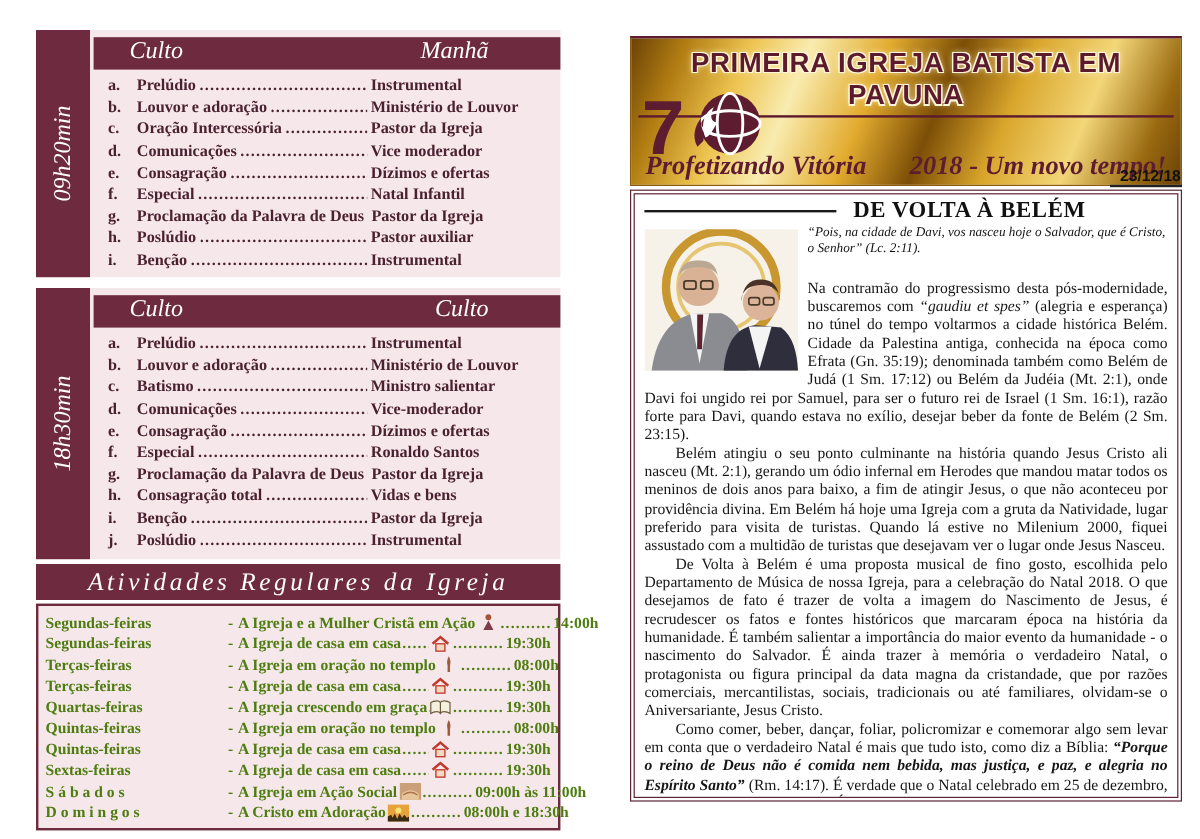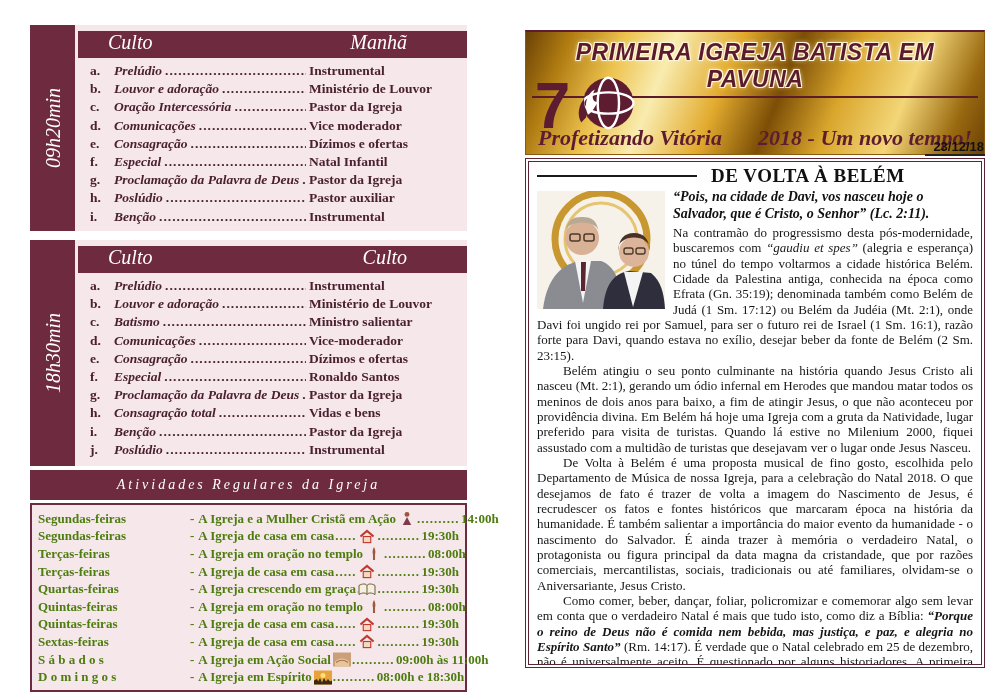--- a/index.html
+++ b/index.html
@@ -17,30 +17,30 @@
             font-family:"Liberation Serif", serif; }
   .svc-content { position:absolute; left:48px; top:6px; right:0; bottom:0; }
   .cbar { height:27px; background:#6e2a3e; color:#fff; display:flex;
           align-items:flex-start; font-style:italic; font-size:20px;
           font-family:"Liberation Serif", serif; padding:0 0 0 30px; }
   .cbar .cbar-right { margin-left:auto; margin-right:60px; }
   .svc-rows { padding:5px 8px 0 12px; }
   .srow { display:flex; align-items:baseline; height:18.2px; font-weight:bold;
           font-size:13.5px; color:#4a2130; }
   .srow .pfx { width:24px; flex:none; }
-  .srow .lbl { white-space:nowrap; flex:none;font-style:italic; }
+  .srow .lbl { white-space:nowrap; flex:none; }
   .srow .dots, .arow .dots, .arow .dots2 { overflow:hidden; white-space:nowrap; }
   .srow .dots { flex:1; margin:0 3px; }
   .srow .dots::after, .arow .dots::after, .arow .dots2::after {
       content:"......................................................................................"; letter-spacing:1px; }
   .srow .val { width:150px; flex:none; white-space:nowrap; }
 
   .act-panel { position:absolute; left:30px; top:470px; width:437px; }
   .act-header { height:30px; background:#6e2a3e; color:#fff; text-align:center;
-                line-height:30px; font-style:italic; font-size:14px; letter-spacing:3px;
+                line-height:30px; font-style:italic; font-size:21px; letter-spacing:3px;
                 font-family:"Liberation Serif", serif; }
   .act-box { margin-top:3px; border:2px solid #6e2a3e; background:#f6e7ea;
              padding:5px 6px 4px 6px; }
   .arow { display:flex; align-items:center; height:17.6px; font-weight:bold;
           font-size:13px; color:#4d7c0f; }
   .arow .day { width:148px; flex:none; white-space:nowrap; }
   .arow .dash { margin:0 4px; flex:none; }
   .arow .act { white-space:nowrap; flex:none;font-family:Liberation Serif, serif; }
   .arow .dots { flex:1; margin:0 1px; }
   .arow .dots2 { flex:0 0 42px; margin:0 2px 0 1px; }
@@ -52,21 +52,21 @@
   .banner { position:absolute; left:525px; top:30px; width:460px; height:125px;
             border:1px solid #8a5a10; border-top:2px solid #5e1c31;
             background:linear-gradient(112deg,#6b4206 0%,#b07c12 9%,#edc34f 20%,
               #f9ecb0 30%,#e2ab2e 43%,#7c4e06 55%,#d9a62c 67%,#f3d678 80%,
               #9a6a10 92%,#6b4206 100%); overflow:hidden; }
   .banner-title { margin:7px 6px 0 6px; text-align:center;
             font-family:"Liberation Sans", sans-serif; font-weight:bold; font-size:23px;
             letter-spacing:0.5px; color:#5c1b2d; padding-bottom:3px;
             border-bottom:2px solid #5c1b2d;
             text-shadow:-1px -1px 0 #fff6d8, 1px -1px 0 #fff6d8,
-                        -1px 1px 0 #fff6d8, 1px 1px 0 #fff6d8, 0 0 5px #fff6d8;font-style:italic; }
+                        -1px 1px 0 #fff6d8, 1px 1px 0 #fff6d8, 0 0 5px #fff6d8; }
   .banner-logo { position:absolute; left:8px; top:40px; width:108px; height:62px; }
   .banner-logo svg { width:100%; height:100%; display:block; }
   .banner-address { position:absolute; left:128px; top:46px; width:326px;
             text-align:center; font-family:"Liberation Sans", sans-serif; font-weight:bold;
             font-size:13px; line-height:1.5; color:#5a1f2e; }
   .banner-slogans { position:absolute; left:12px; right:12px; bottom:3px; display:flex;
             justify-content:space-between; font-style:italic; font-weight:bold;
             font-size:22px; color:#5e1c31; font-family:"Liberation Serif", serif; }
 
   .issue-date { position:absolute; left:525px; top:139px; width:460px; text-align:right;
@@ -75,22 +75,22 @@
   .issue-date span { border-bottom:2px solid #222; padding:0 1px 0 8px; }
 
   .article { position:absolute; left:525px; top:158px; width:460px; height:510px;
              border:4px double #5d2433; background:#fff; padding:3px 8px 4px 8px;
              overflow:hidden; }
   .art-titlerow { display:flex; align-items:center; margin-bottom:1px; }
   .art-rule { width:160px; border-top:2px solid #1a1a1a; margin-right:14px; flex:none; }
   .art-title { font-weight:bold; font-size:19px; color:#111; letter-spacing:0.5px;text-align:center; }
   .photo { float:left; width:128px; height:118px; margin:3px 8px 1px 0; }
   .photo svg { width:100%; height:100%; display:block; }
-  .quote { font-weight:bold; font-style:italic; font-size:14px; line-height:1.22;
-           color:#111; margin-bottom:3px; }
+  .quote { font-weight:normal; font-style:italic; font-size:11px; line-height:1.22;
+           color:#111; margin-bottom:17px; }
   .para { font-size:13px; line-height:1.18; text-align:justify; color:#161616; }
   .para.indent { text-indent:26px; }
   .para .bi { font-weight:bold; font-style:italic; }
   .para .it { font-style:italic;margin-top:18px; }
 </style>
 </head>
 <body>
 
 <div class="svc-panel svc-morning">
   <div class="svc-side">
@@ -358,21 +358,21 @@
             <path d="M2 9 C6 5 12 5 16 9 L16 14 L2 14 Z" fill="#e8c49a"></path>
             <path d="M3 10 C7 7 11 7 15 10" stroke="#a9744e" fill="none" stroke-width="1.2"></path>
           </svg>
         </span>
         <span class="dots2"></span>
         <span class="time">09:00h às 11:00h</span>
       </div>
       <div class="arow">
         <span class="day">D o m i n g o s</span>
         <span class="dash">-</span>
-        <span class="act">A Igreja em Espírito </span>
+        <span class="act">A Cristo em Adoração </span>
         <span class="dots"></span>
         <span class="aicon">
           <svg viewBox="0 0 18 14">
             <rect width="18" height="14" fill="#e8a23c"></rect>
             <circle cx="9" cy="5" r="2.5" fill="#f8e27a"></circle>
             <path d="M0 14 L0 10 L3 8.5 L4.2 11 L6 7.5 L8 12 L10 7.5 L12 11 L14 8.5 L16 11 L18 10 L18 14 Z" fill="#3a2a14"></path>
           </svg>
         </span>
         <span class="dots2"></span>
         <span class="time">08:00h e 18:30h</span>

